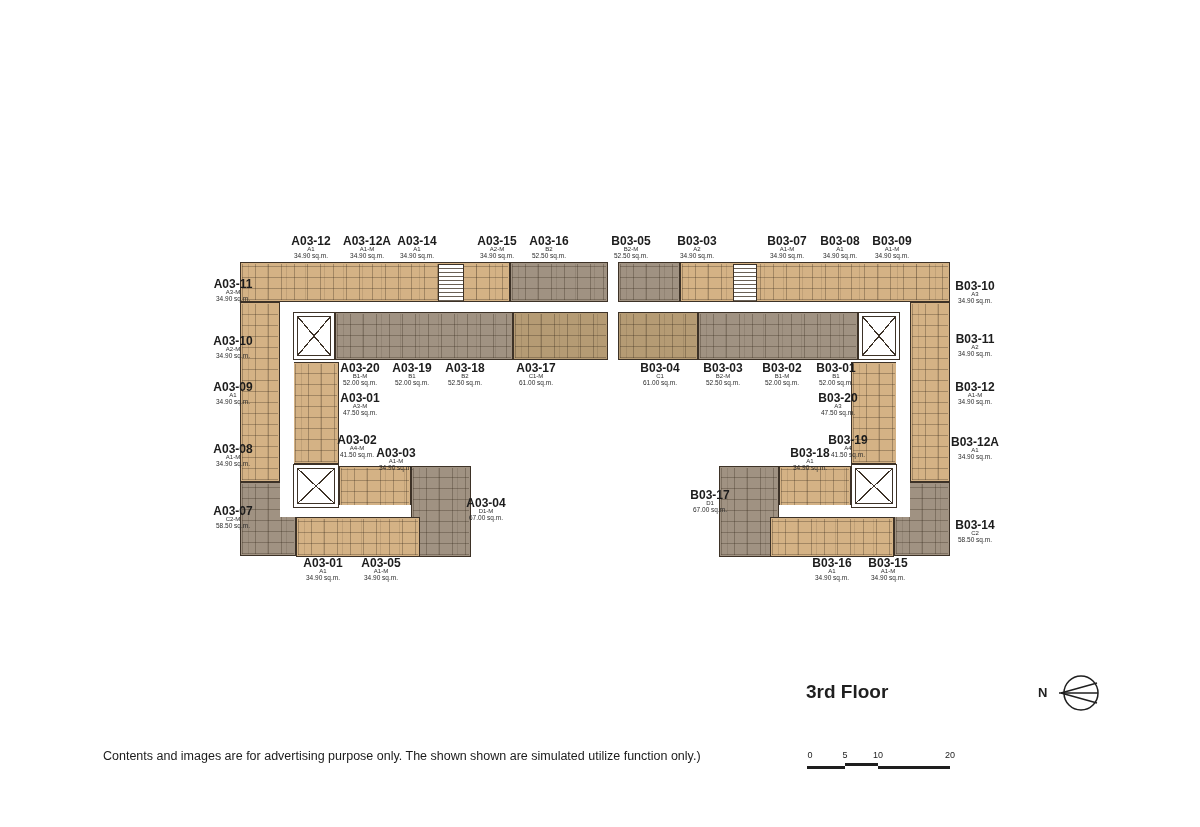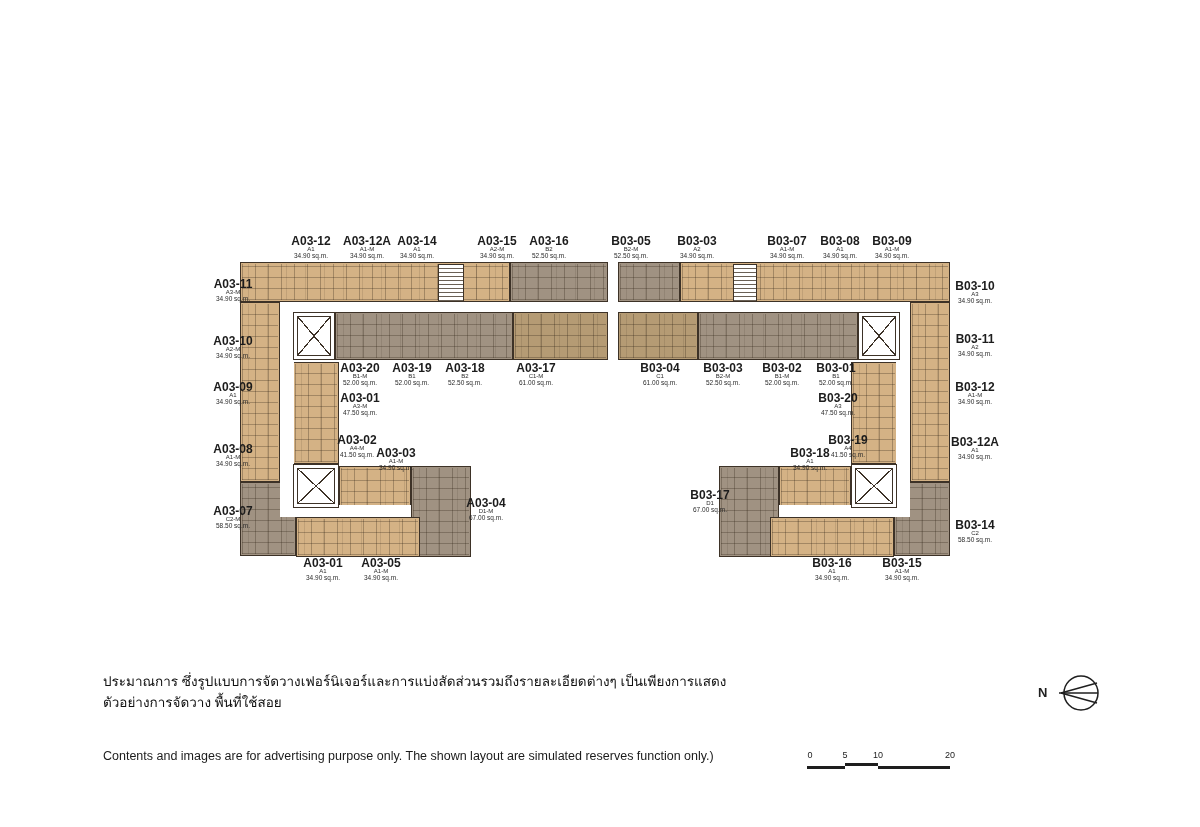--- a/index.html
+++ b/index.html
@@ -286,35 +286,35 @@
       <div class="unit-label" style="left: 710px; top: 490px;">
         <div class="u-id">B03-17</div>
         <div class="u-type">D1</div>
         <div class="u-area">67.00 sq.m.</div>
       </div>
       <div class="unit-label" style="left: 832px; top: 558px;">
         <div class="u-id">B03-16</div>
         <div class="u-type">A1</div>
         <div class="u-area">34.90 sq.m.</div>
       </div>
-      <div class="unit-label" style="left: 888px; top: 558px; margin-left: 14px;">
+      <div class="unit-label" style="left: 888px; top: 558px;">
         <div class="u-id">B03-15</div>
         <div class="u-type">A1-M</div>
         <div class="u-area">34.90 sq.m.</div>
       </div>
     </div>
 
   <div id="notes-thai">
-    <div>ประมาณการ ซึ่งรูปแบบการจัดวางเฟอร์นิเจอร์และการแบ่งสัดส่วนรวมถึงรายละเอียดต่างๆ เป็นเพียงการแสดงตัวอย่างการจัดวาง พื้นที่ใช้สอย</div>
   </div>
   <div id="notes-eng">
-    <div>Contents and images are for advertising purpose only. The shown layout are simulated reserves function only.)</div>
+    <div>Contents and images are for advertising purpose only. The shown shown are simulated utilize function only.)</div>
   </div>
 
   <div id="title">
+    <div class="floor">3rd Floor</div>
   </div>
 
   <div id="scalebar">
     <span class="tick" style="left:3px">0</span>
     <span class="tick" style="left:38px">5</span>
     <span class="tick" style="left:71px">10</span>
     <span class="tick" style="left:143px">20</span>
     <div class="seg" style="left:0;width:38px;top:16px"></div>
     <div class="seg" style="left:38px;width:33px;top:13px"></div>
     <div class="seg" style="left:71px;width:72px;top:16px"></div>

